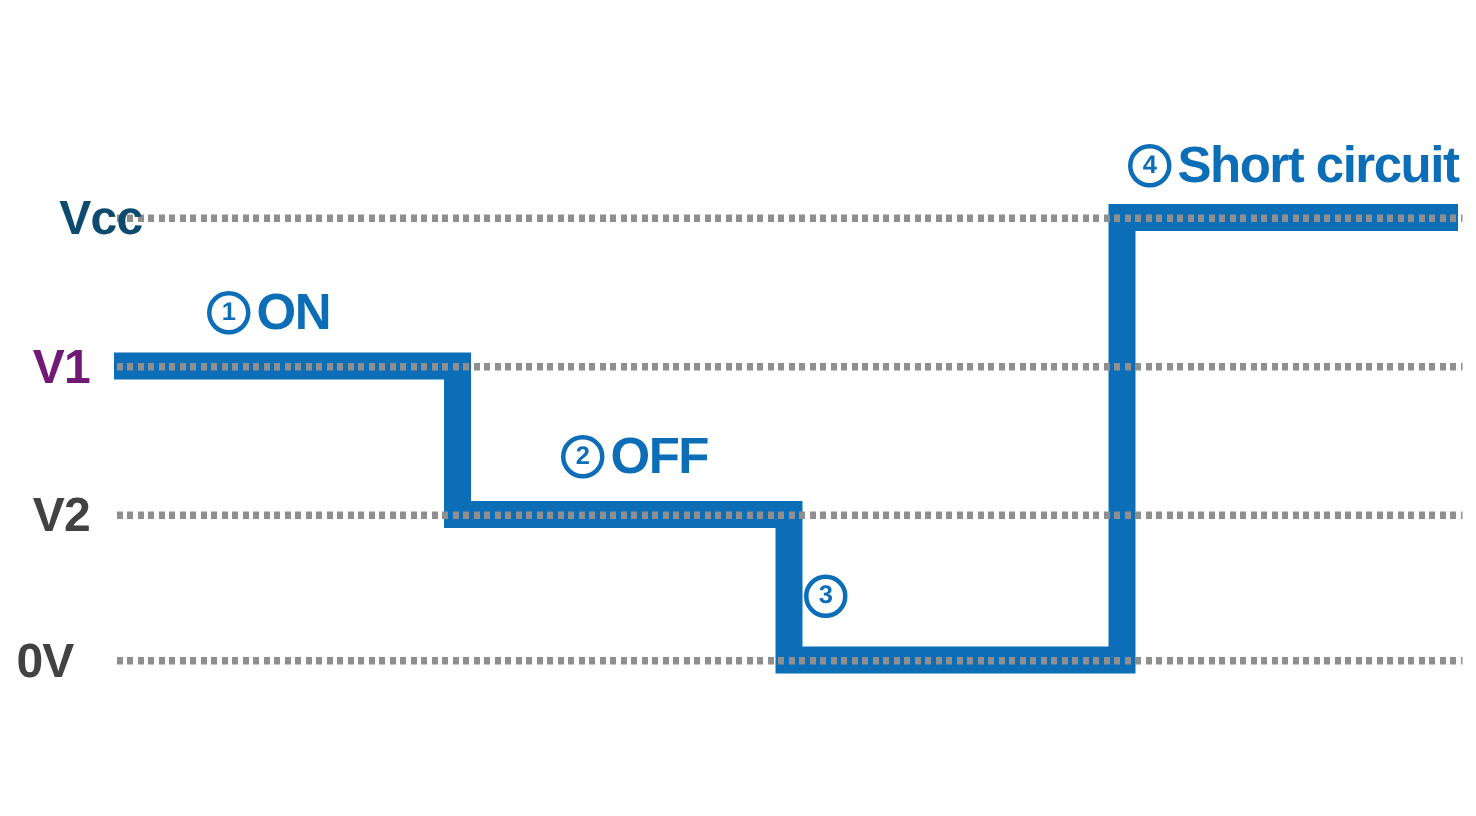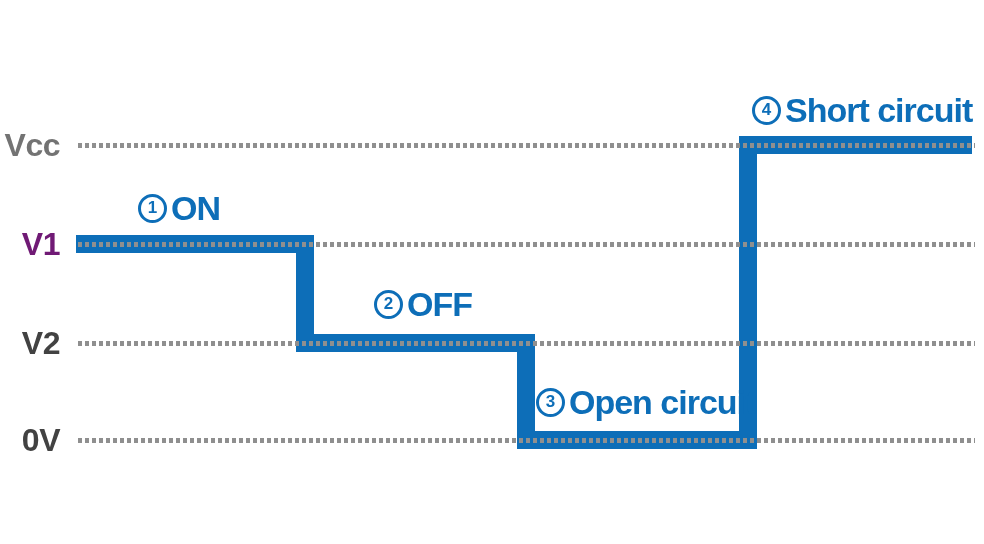--- a/index.html
+++ b/index.html
@@ -84,33 +84,32 @@
 <div class="canvas">
   <div class="plot">
     <svg class="wave" width="906" height="327" viewBox="0 0 906 327">
       <path fill="none" stroke-linecap="butt" stroke-linejoin="miter" d="M 4 114 L 233 114 L 233 213 L 454 213 L 454 310 L 676 310 L 676 15 L 900 15" stroke="#0d6eb8" stroke-width="18"></path>
     </svg>
   <div class="gridline" style="top: 13px; background: repeating-linear-gradient(to right, rgb(143, 143, 143) 0px, rgb(143, 143, 143) 4px, transparent 4px, transparent 7px);"></div>
       <div class="gridline" style="top: 112px; background: repeating-linear-gradient(to right, rgb(143, 143, 143) 0px, rgb(143, 143, 143) 4px, transparent 4px, transparent 7px);"></div>
       <div class="gridline" style="top: 211px; background: repeating-linear-gradient(to right, rgb(143, 143, 143) 0px, rgb(143, 143, 143) 4px, transparent 4px, transparent 7px);"></div>
       <div class="gridline" style="top: 308px; background: repeating-linear-gradient(to right, rgb(143, 143, 143) 0px, rgb(143, 143, 143) 4px, transparent 4px, transparent 7px);"></div>
     </div>
-<div class="axis-label" style="top: 129px; color: #737373;">Vcc</div>
+<div class="axis-label" style="top: 129px; color: #0c4a6e; margin-left: 35px;">Vcc</div>
     <div class="axis-label" style="top: 228px; color: #701a75;">V1</div>
     <div class="axis-label" style="top: 327px; color: rgb(66, 66, 66);">V2</div>
-    <div class="axis-label" style="top: 424px; color: rgb(66, 66, 66);">0V</div>
+    <div class="axis-label" style="top: 424px; color: rgb(66, 66, 66); text-align: center;">0V</div>
     <div class="annotation" style="left: 138px; top: 189px; color: rgb(13, 110, 184);">
       <span class="badge" style="border-color: rgb(13, 110, 184);">1</span>
       <span class="txt">ON</span>
     </div>
     <div class="annotation" style="left: 374px; top: 285px; color: rgb(13, 110, 184);">
       <span class="badge" style="border-color: rgb(13, 110, 184);">2</span>
       <span class="txt">OFF</span>
     </div>
     <div class="annotation" style="left: 536px; top: 383px; color: rgb(13, 110, 184);">
       <span class="badge" style="border-color: rgb(13, 110, 184);">3</span>
-      <span class="txt">Open circuit</span>
     </div>
     <div class="annotation" style="left: 752px; top: 91px; color: rgb(13, 110, 184);">
       <span class="badge" style="border-color: rgb(13, 110, 184);">4</span>
       <span class="txt">Short circuit</span>
     </div>
   </div>
 
 </body></html>

